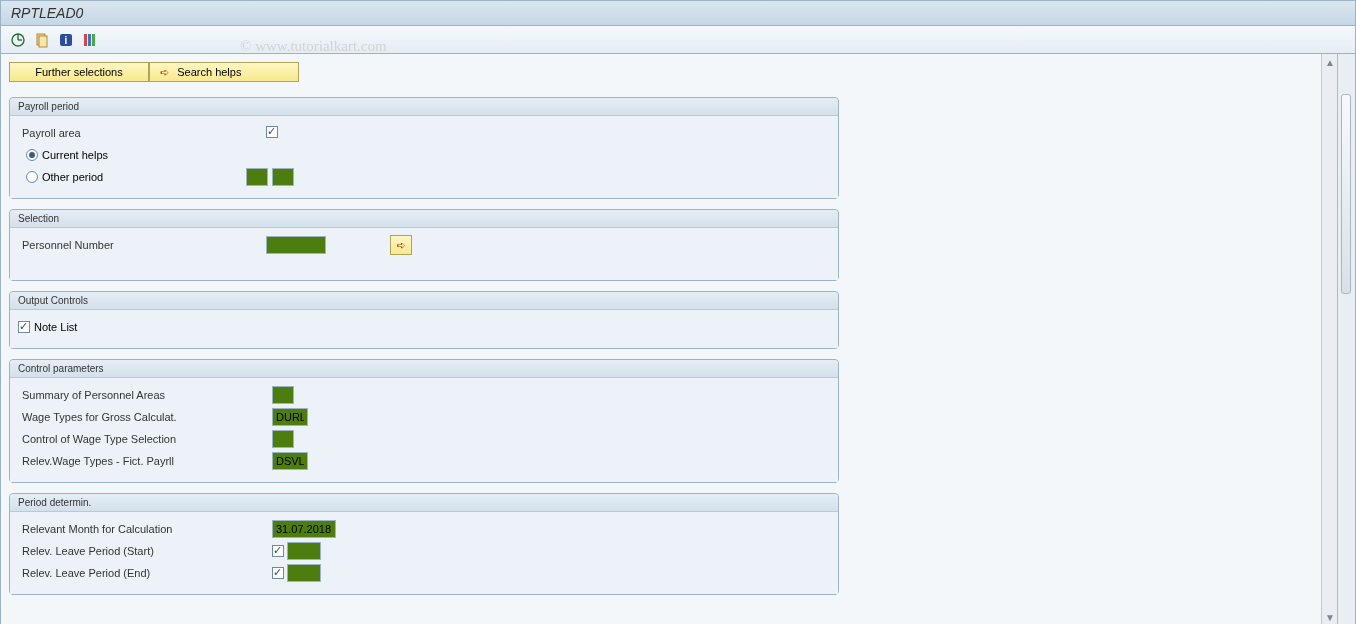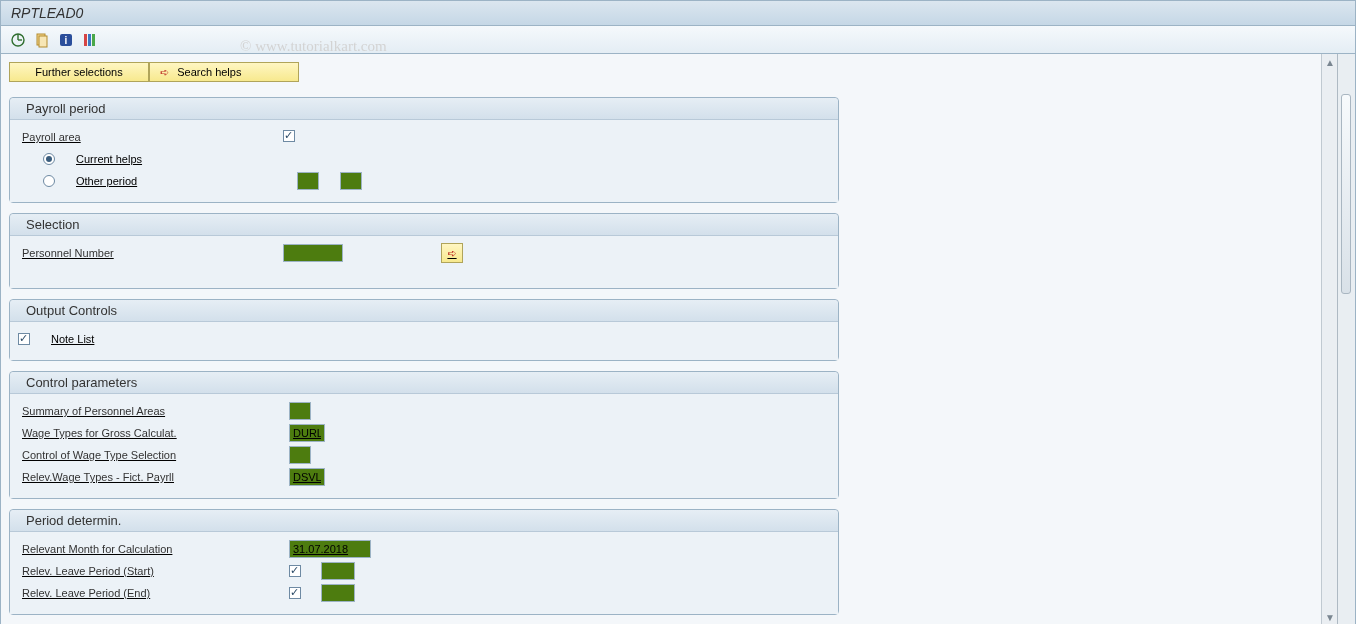--- a/index.html
+++ b/index.html
@@ -109,53 +109,52 @@
     .yellow-btn .arrow-ic { color: #c0392b; font-size: 11px; }
     .group {
       border: 1px solid #9cb3c5;
       border-radius: 4px;
       margin-bottom: 10px;
       background: #e9f0f6;
       width: 830px;
     }
     .group-header {
       background: linear-gradient(#e6eef5,#d3e0eb);
-      padding: 3px 16px;
-      font-size: 13px;
+      padding: 3px 8px;
+      font-size: 10px;
       color: #333;
       border-bottom: 1px solid #b8c9d8;
       border-radius: 4px 4px 0 0;
     }
     .group-body {
       padding: 6px 8px 10px 8px;
       background: #ecf2f7;
     }
     .row {
       display: flex;
       align-items: center;
       height: 22px;
-      gap: 21px;
-      text-decoration: underline;
+      gap: 4px;
     }
     .label {
       width: 220px;
       color: #333;
       padding-left: 4px;
     }
     input.txt {
       border: 1px solid #9cb3c5;
       background: #4d7c0f;
       height: 18px;
       padding: 0 3px;
       font-size: 11px;
     }
     .w-tiny { width: 22px; }
     .w-small { width: 36px; }
     .w-med { width: 60px; }
-    .w-date { width: 82px; }
+    .w-date { width: 64px; }
     .radio, .chk {
       appearance: none;
       width: 12px; height: 12px;
       border: 1px solid #6e8aa3;
       background: #fff;
       display: inline-block;
       position: relative;
       cursor: pointer;
     }
     .radio { border-radius: 50%; }

